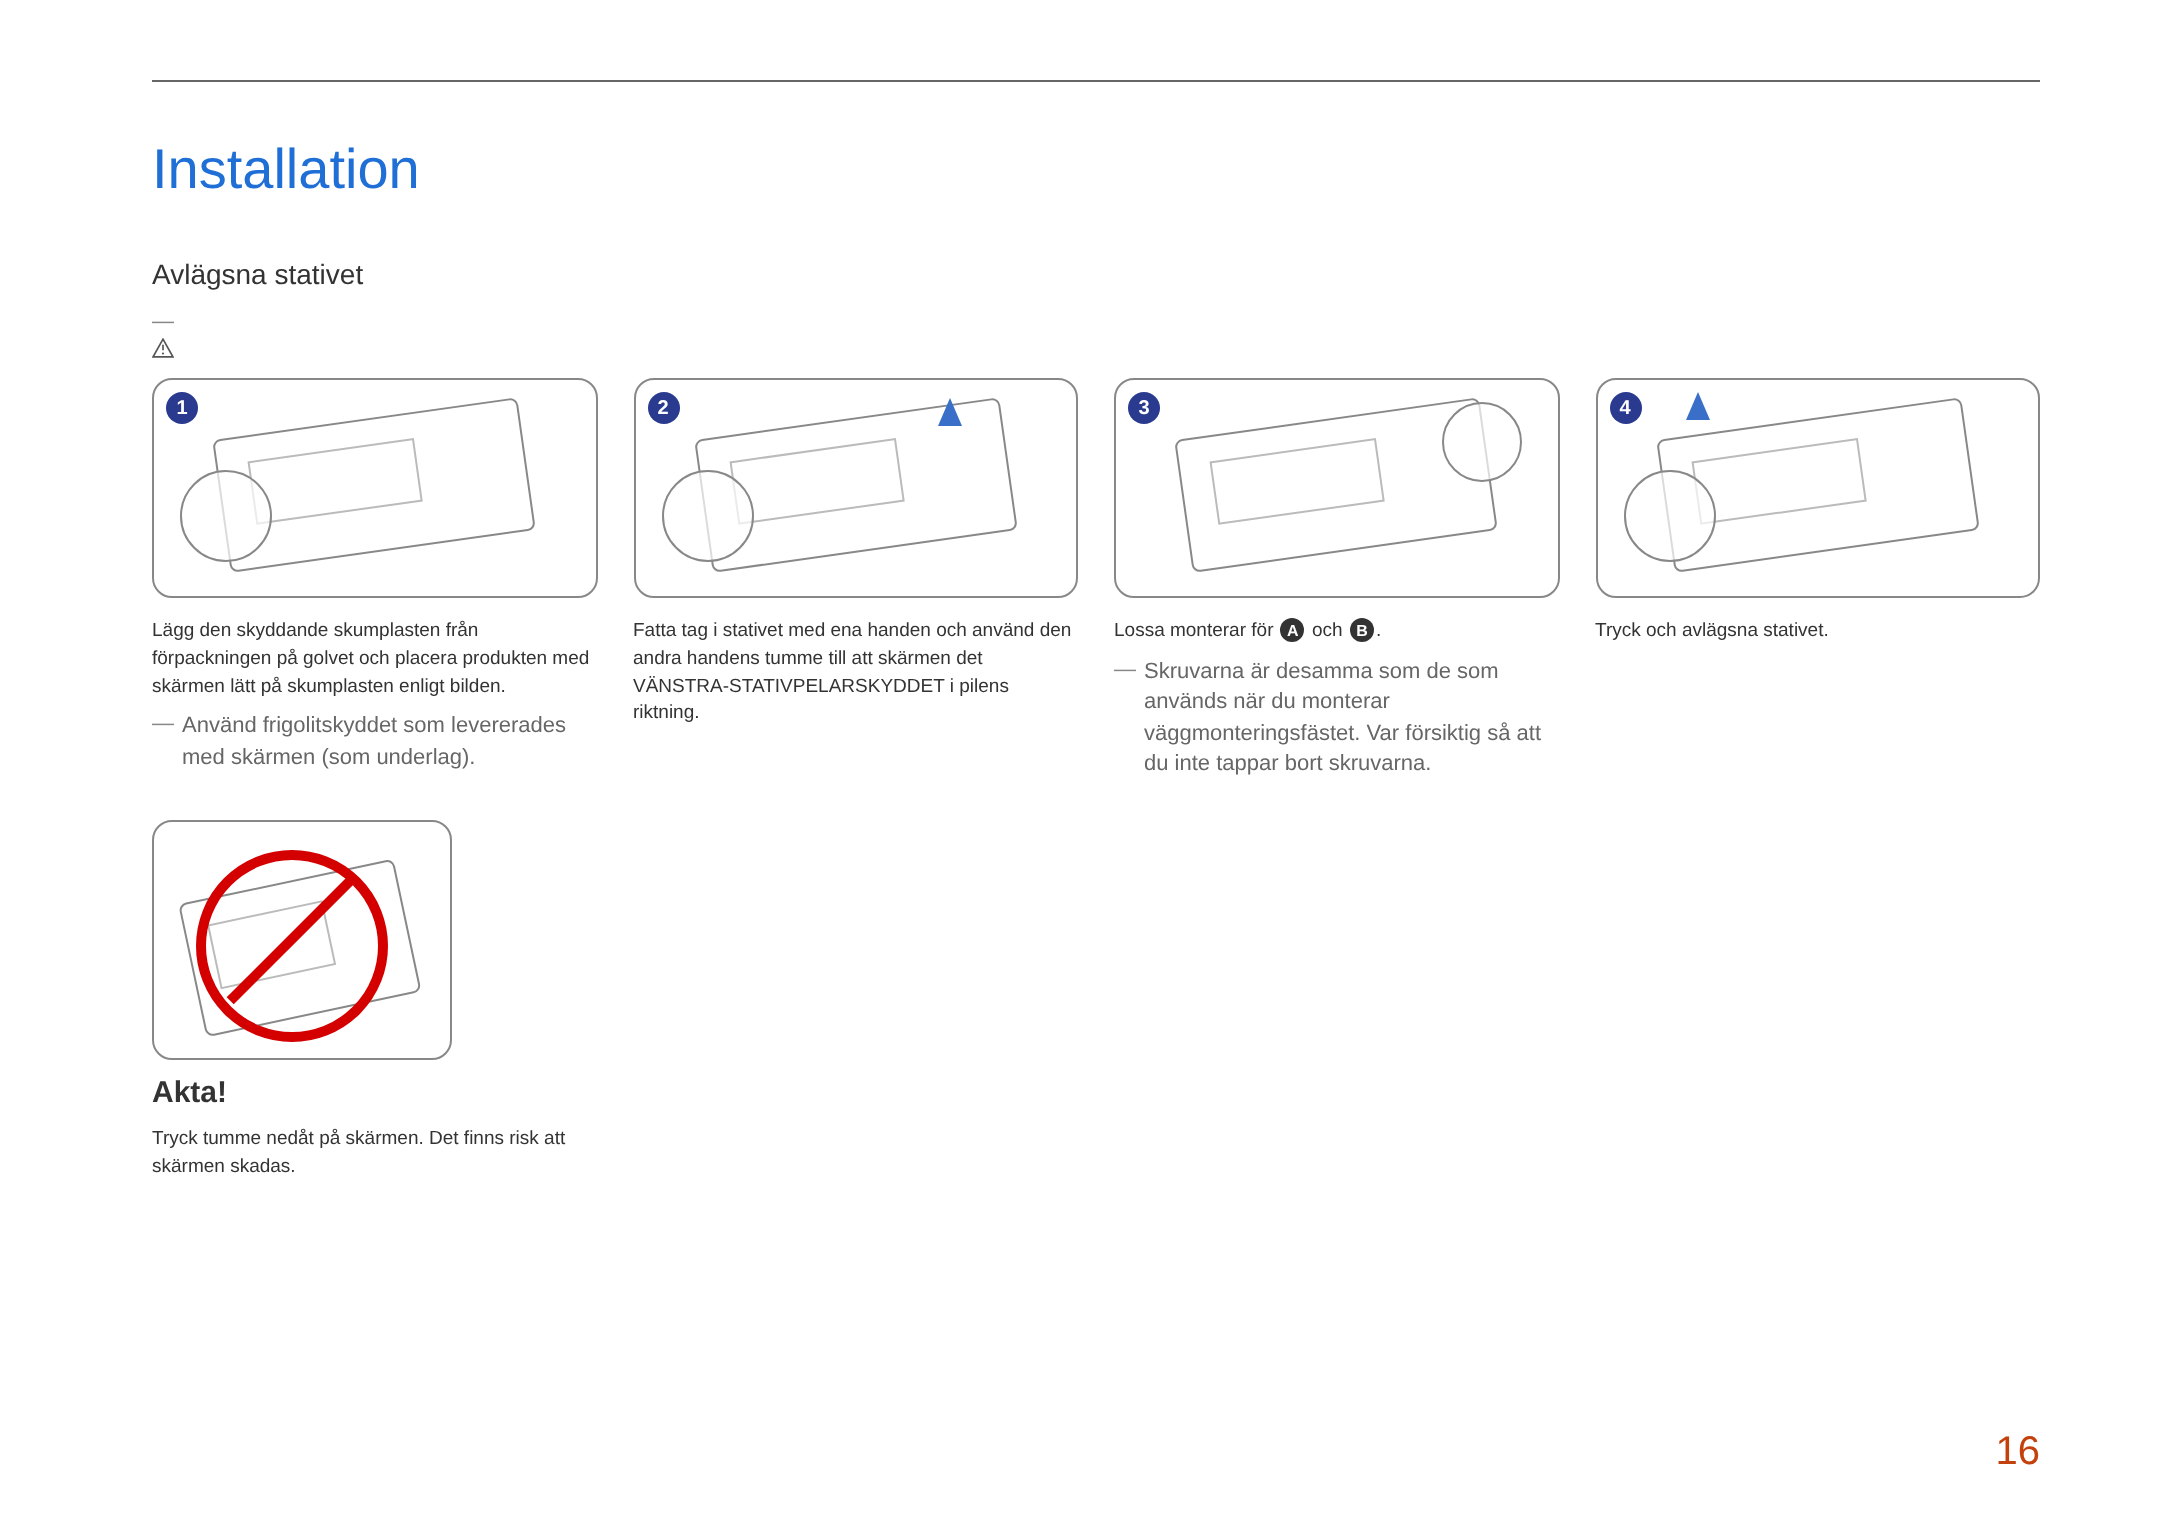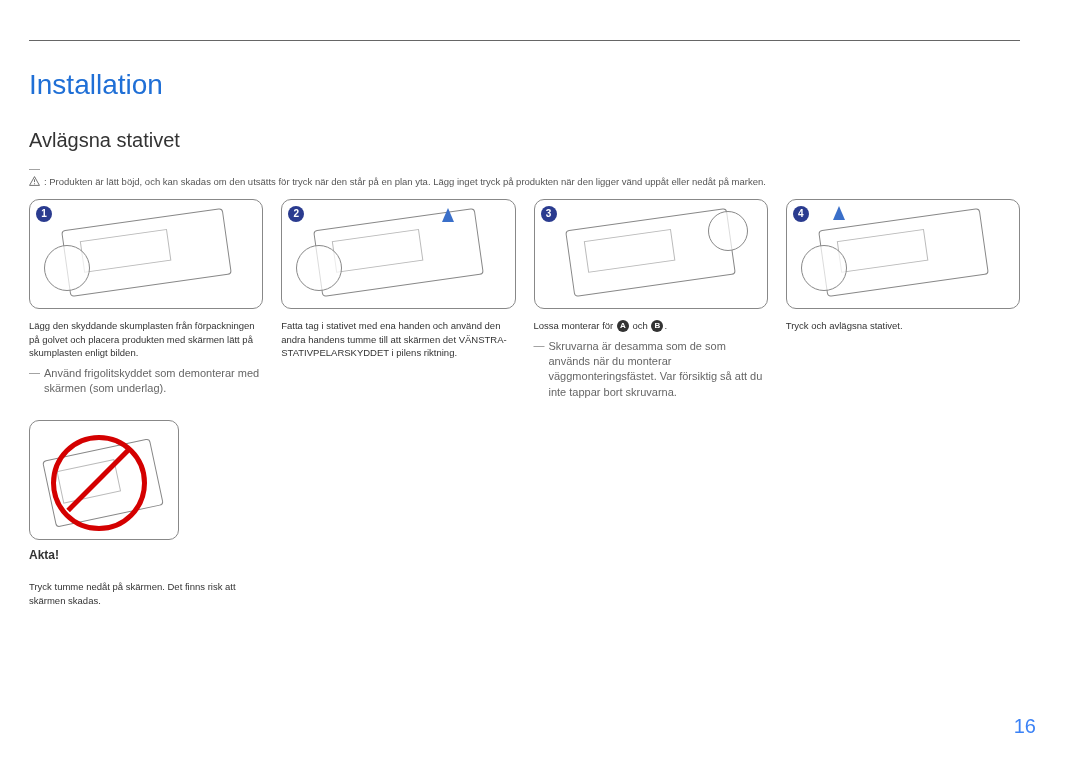--- a/index.html
+++ b/index.html
@@ -1,37 +1,37 @@
 <!DOCTYPE html>
 <html><head>
 <meta charset="utf-8">
 <style>
   * { box-sizing: border-box; margin: 0; padding: 0; }
   html, body { width: 1080px; height: 763px; font-family: Arial, Helvetica, sans-serif; color: #333; background: #fff; }
-  .page { padding: 40px 60px 30px 29px; position: relative; height: 100%; }
+  .page { padding: 40px 60px 30px 76px; position: relative; height: 100%; }
   .top-rule { border-top: 1px solid #666; margin-bottom: 28px; }
   .title { color: #1f6fd6; font-size: 28px; font-weight: 400; margin-bottom: 28px; }
-  .subtitle { font-size: 20px; color: #333; font-weight: 400; margin-bottom: 10px; }
+  .subtitle { font-size: 14px; color: #333; font-weight: 400; margin-bottom: 10px; }
   .intro-wrap { font-size: 9.5px; color: #555; line-height: 1.45; margin-bottom: 10px; }
   .intro-note-line { display: flex; align-items: flex-start; gap: 4px; margin-top: 1px; }
   .dash-note { display: flex; align-items: flex-start; gap: 4px; }
   .dash { color: #888; font-size: 11px; line-height: 1; margin-top: 1px; }
   .warn-icon { width: 11px; height: 10px; margin-top: 1px; flex: 0 0 auto; }
   .columns { display: flex; gap: 18px; margin-top: 6px; }
   .col { flex: 1 1 0; min-width: 0; }
   .figure-box { border: 1px solid #888; border-radius: 10px; height: 110px; position: relative; background: #fff; margin-bottom: 10px; }
   .step-badge { position: absolute; top: 6px; left: 6px; width: 16px; height: 16px; border-radius: 50%; background: #2a3b8f; color: #fff; font-size: 10px; display: flex; align-items: center; justify-content: center; font-weight: 600; }
   .inst-text { font-size: 9.5px; color: #333; line-height: 1.45; }
   .note-text { font-size: 11px; color: #666; line-height: 1.4; }
   .sub-note { margin-top: 6px; }
   .circle-letter { display: inline-flex; width: 12px; height: 12px; border-radius: 50%; background: #333; color: #fff; font-size: 8px; align-items: center; justify-content: center; vertical-align: middle; margin: 0 1px; font-weight: 600; }
   .caution-block { margin-top: 20px; width: 220px; }
   .caution-fig { border: 1px solid #888; border-radius: 10px; height: 120px; width: 150px; position: relative; background: #fff; margin-bottom: 8px; }
-  .caution-label { font-size: 12px; font-weight: 600; margin-bottom: 18px; }
-  .page-num { position: absolute; right: 44px; bottom: 25px; font-size: 20px; color: #3b82f6; }
+  .caution-label { font-size: 15px; font-weight: 600; margin-bottom: 8px; }
+  .page-num { position: absolute; right: 60px; bottom: 25px; font-size: 20px; color: #c2410c; }
   
   .monitor { position: absolute; left: 15%; top: 18%; width: 70%; height: 62%; border: 1.5px solid #888; border-radius: 4px; transform: rotate(-8deg); background: #fff; }
   .monitor-inner { position: absolute; left: 10%; top: 18%; width: 55%; height: 50%; border: 1px solid #bbb; }
   .zoom-circle { position: absolute; width: 46px; height: 46px; border: 1.5px solid #888; border-radius: 50%; left: 6%; top: 42%; background: rgba(255,255,255,0.7); }
   .zoom-circle.r { left: auto; right: 8%; top: 10%; width: 40px; height: 40px; }
   .no-symbol { position: absolute; left: 14%; top: 12%; width: 96px; height: 96px; border: 5px solid #d40000; border-radius: 50%; }
   .no-symbol::after { content: ""; position: absolute; left: 50%; top: -3px; width: 5px; height: 100%; background: #d40000; transform: rotate(45deg); transform-origin: center; margin-left: -2.5px; }
   .arrow-up { position: absolute; width: 0; height: 0; border-left: 6px solid transparent; border-right: 6px solid transparent; border-bottom: 14px solid #3a6fc9; }
   .fig2-arrow { right: 26%; top: 8%; }
   .fig4-arrow { left: 20%; top: 6%; }
@@ -48,38 +48,37 @@
   <div class="intro-wrap">
     <div class="dash-note">
       <span class="dash">―</span>
     </div>
     <div class="intro-note-line">
       <svg class="warn-icon" viewBox="0 0 20 18">
         <polygon points="10,1 19,17 1,17" fill="none" stroke="#555" stroke-width="1.5"></polygon>
         <line x1="10" y1="6" x2="10" y2="11" stroke="#555" stroke-width="1.5"></line>
         <circle cx="10" cy="14" r="1" fill="#555"></circle>
       </svg>
-      <span>: Produkten är lätt böjd, och kan skadas om den utsätts för tryck när den står på en plan yta. Lägg inget tryck på produkten när den ligger vänd uppåt eller nedåt på marken.</span>
     </div>
   </div>
 
   <div class="columns">
 
     <div class="col">
       <div class="figure-box">
         <div class="step-badge">1</div>
         <div class="monitor">
             <div class="monitor-inner"></div>
           </div>
         <div class="zoom-circle"></div>
       </div>
       <div class="inst-text">Lägg den skyddande skumplasten från förpackningen på golvet och placera produkten med skärmen lätt på skumplasten enligt bilden.</div>
       <div class="sub-note dash-note">
         <span class="dash">―</span>
-        <span class="note-text">Använd frigolitskyddet som demonterar med skärmen (som underlag).</span>
+        <span class="note-text">Använd frigolitskyddet som levererades med skärmen (som underlag).</span>
       </div>
     </div>
 
     <div class="col">
       <div class="figure-box">
         <div class="step-badge">2</div>
         <div class="monitor">
             <div class="monitor-inner"></div>
           </div>
         <div class="zoom-circle"></div>

